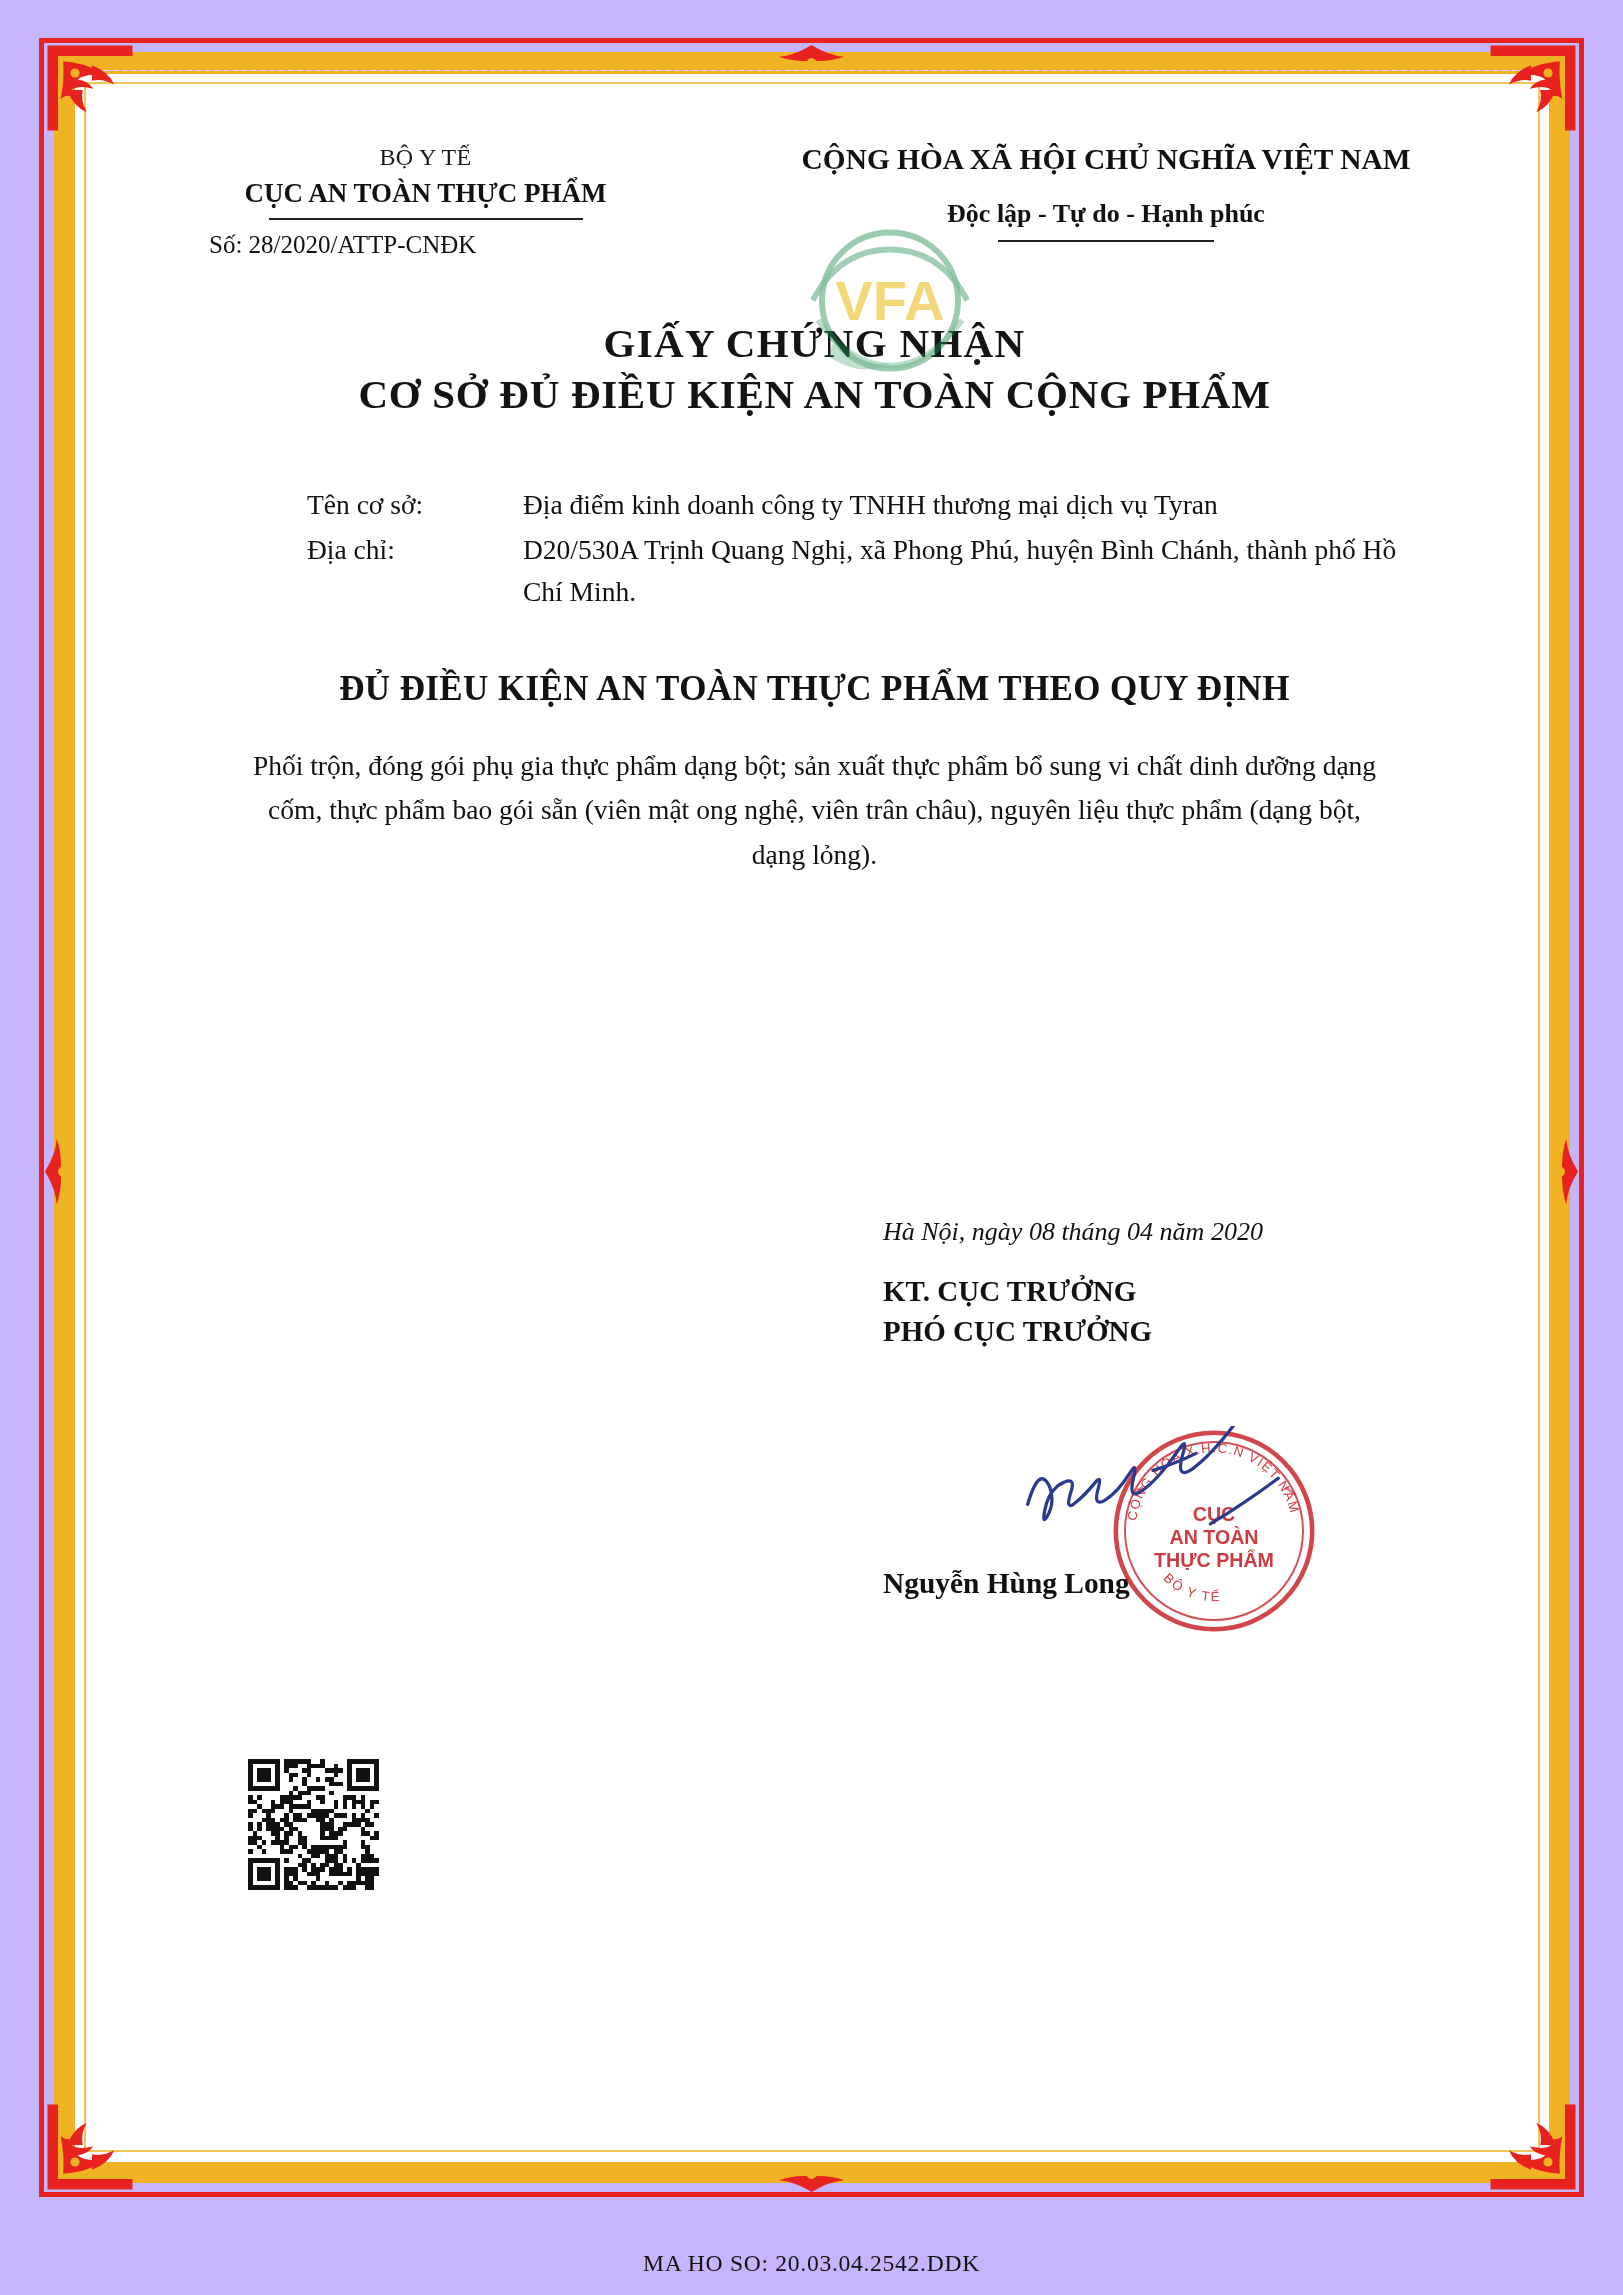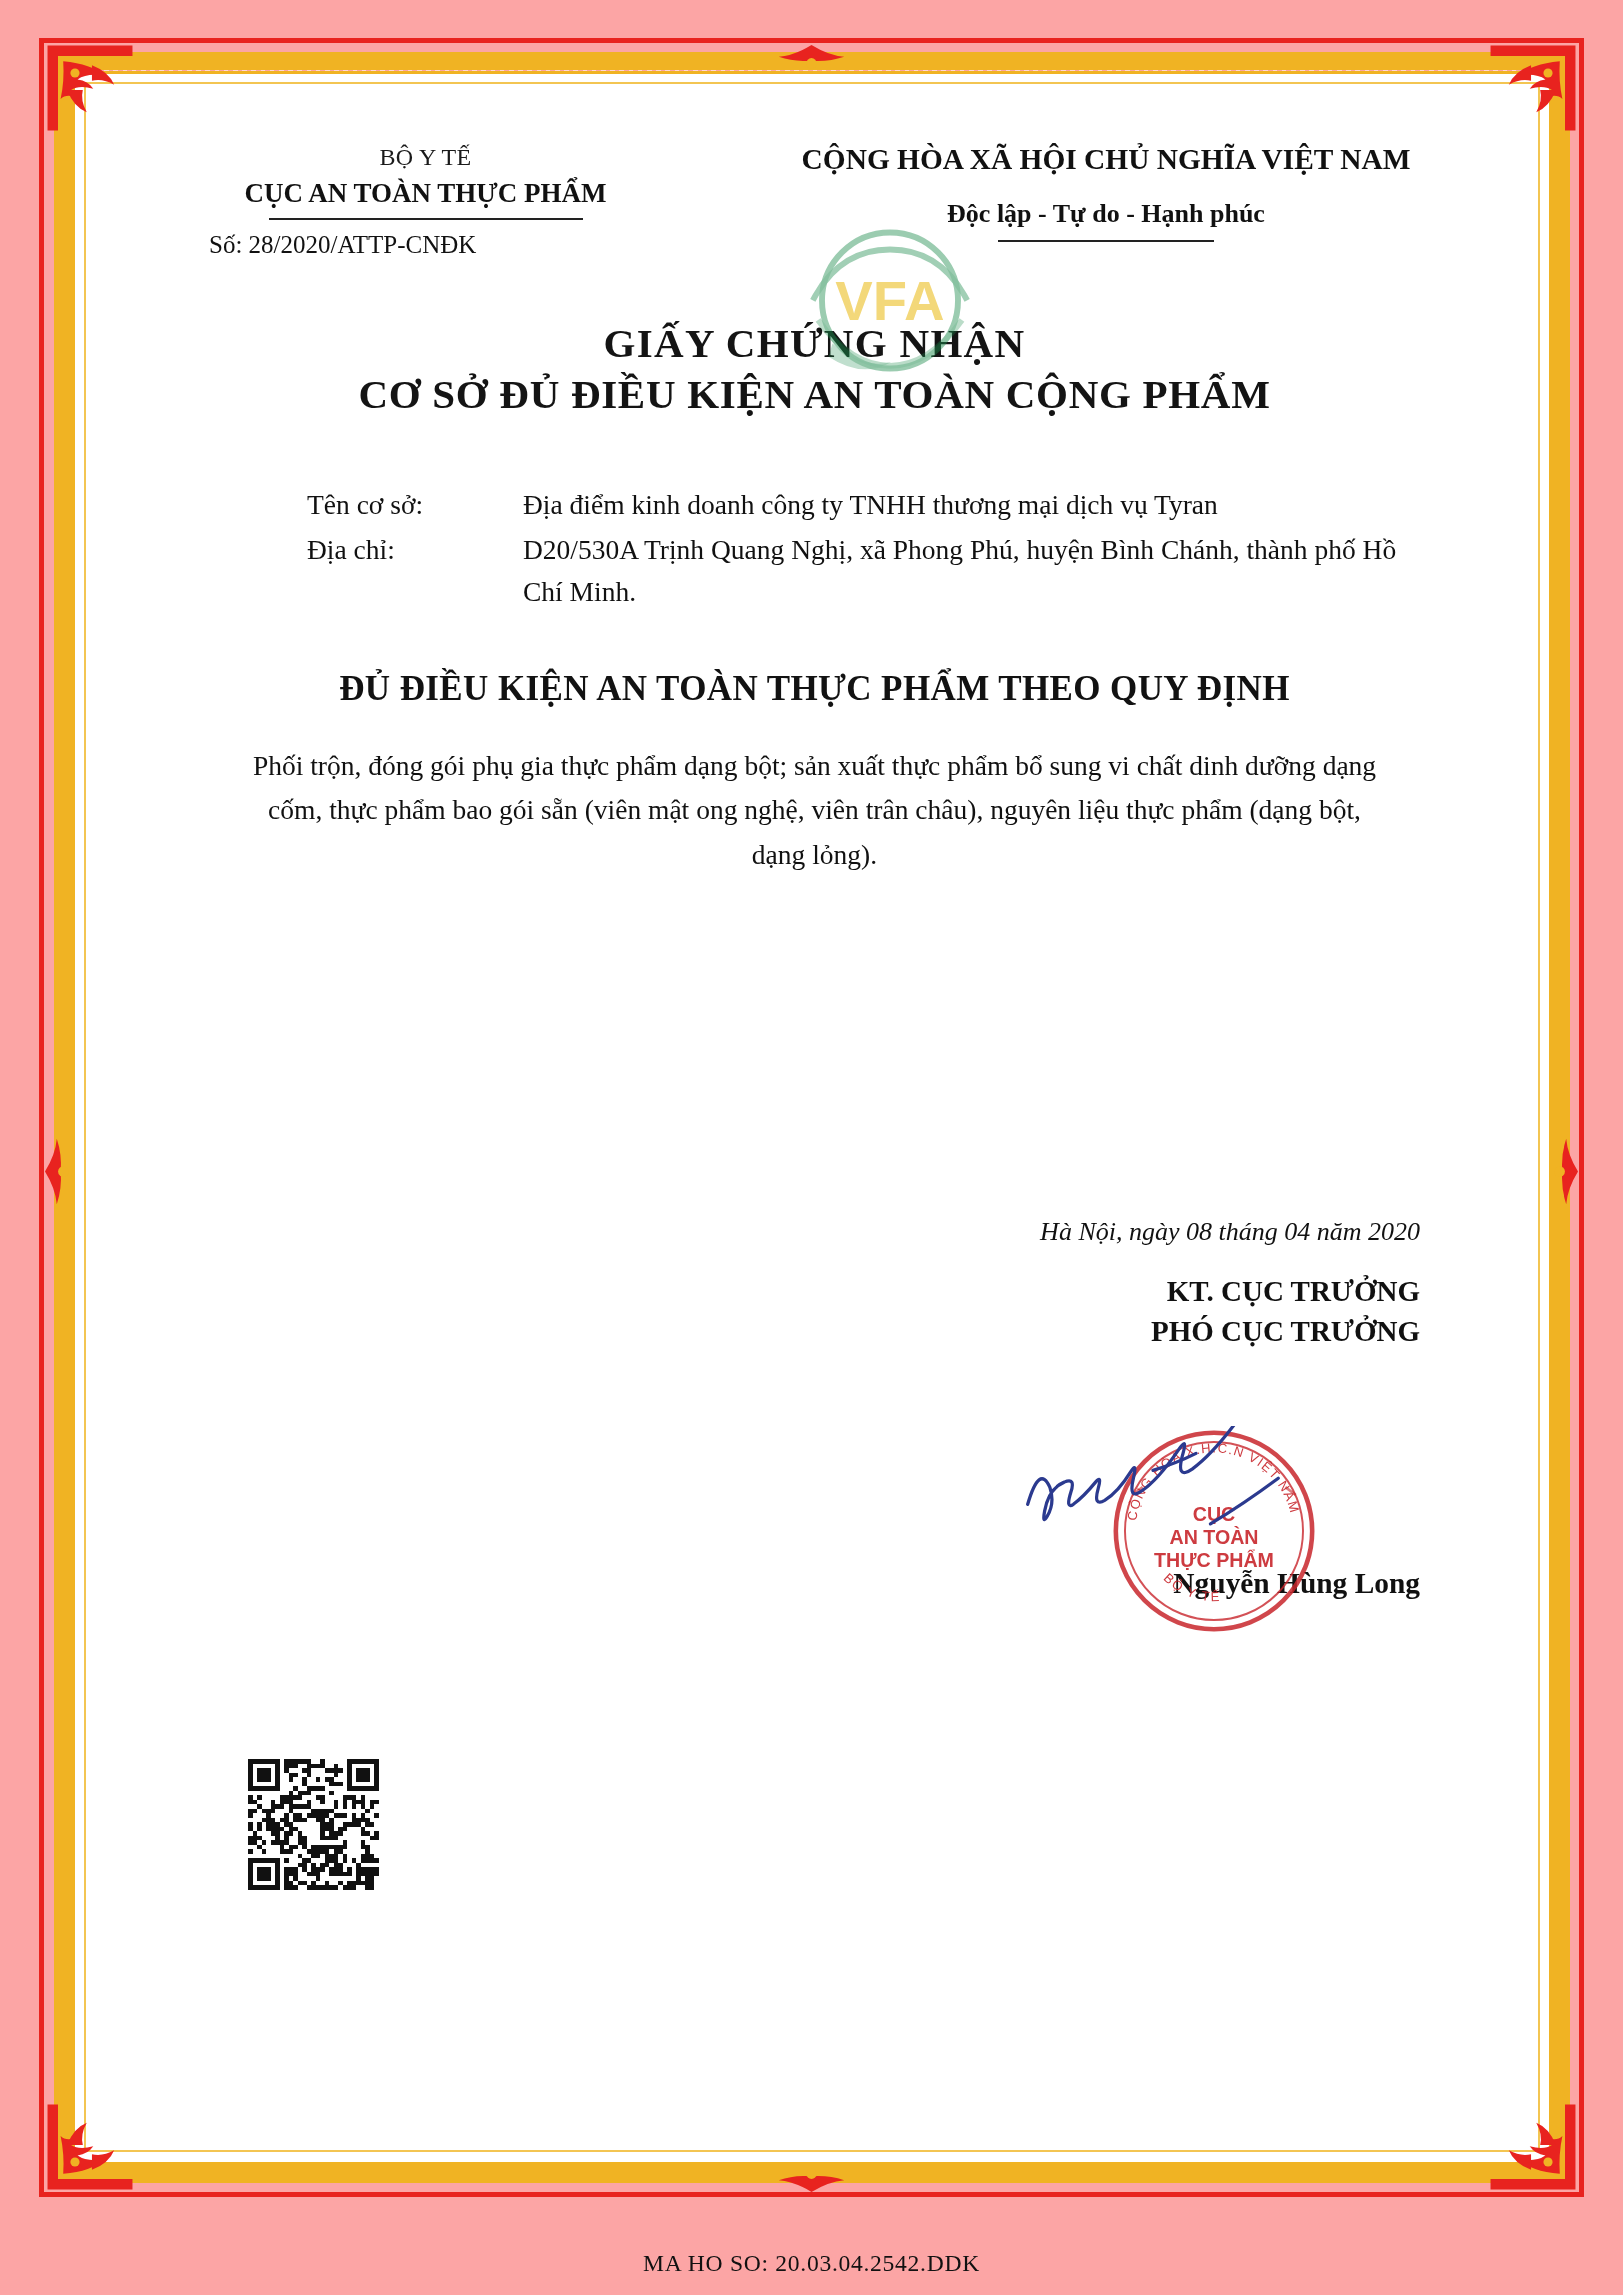--- a/index.html
+++ b/index.html
@@ -14,21 +14,21 @@
     position: relative;
     overflow: hidden;
   }
 
   
   .page {
     position: absolute;
     left: 0; top: 0;
     width: 1623px;
     height: 2295px;
-    background: #fca5a5;
+    background: #c4b5fd;
   }
 
   
   .border-outer {
     position: absolute;
     left: 39px; top: 38px;
     width: 1545px;
     height: 2159px;
     border: 5.9px solid #e8231f;
     box-sizing: border-box;
@@ -261,21 +261,21 @@
     margin-top: 51px;
     color: #111;
   }
 
   
   .sign-block {
     position: absolute;
     right: 98px;
     top: 1106px;
     width: 537px;
-    text-align: right;
+    text-align: left;
   }
   .sign-place {
     font-size: 26px;
     font-style: italic;
     color: #111;
   }
   .sign-title {
     margin-top: 23.6px;
     font-size: 29px;
     font-weight: bold;

